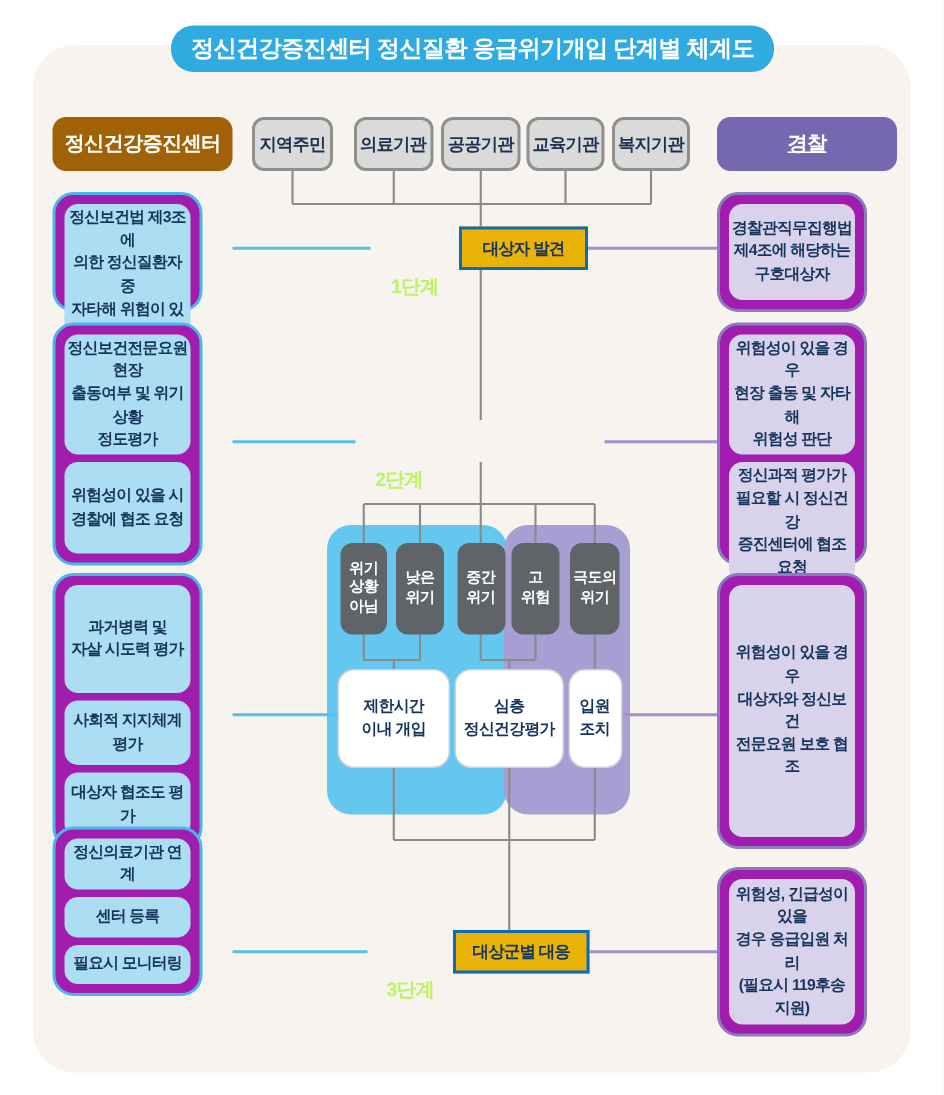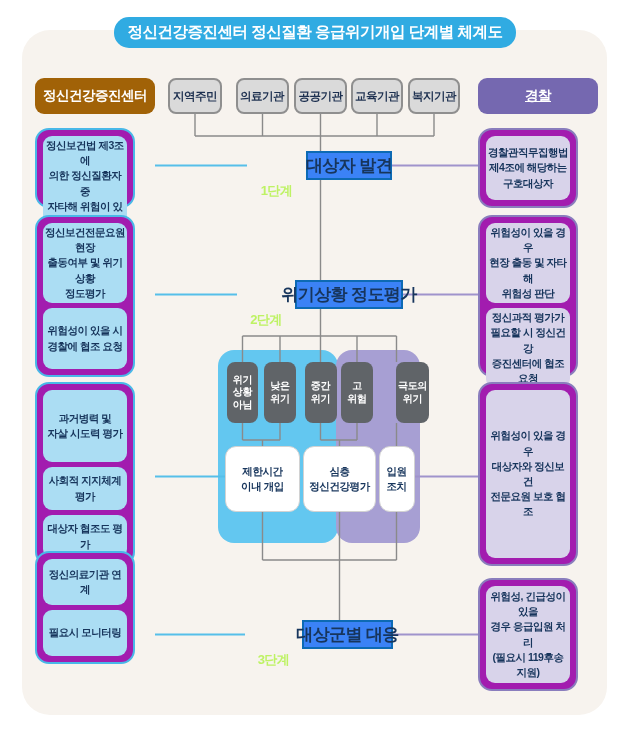--- a/index.html
+++ b/index.html
@@ -41,22 +41,22 @@
     color:#17355c;padding:2px;
   }
   .cell.l{background:#abddf3;}
   .cell.r{background:#d8d3ea;}
   .stage{height:29px;display:flex;z-index:3;}
   .stage .sl{
     background:#0d6ab4;color:#bef264;display:flex;align-items:center;justify-content:center;
     font-size:13px;font-weight:700;letter-spacing:-0.5px;box-sizing:border-box;margin-top:40px;
   }
   .stage .sn{
-    background:#3b82f6;border:2px solid #0d6ab4;color:#17355c;display:flex;align-items:center;justify-content:center;
-    font-size:17px;font-weight:700;letter-spacing:-0.6px;white-space:nowrap;box-sizing:border-box;
+    background:#eab308;border:2px solid #0d6ab4;color:#17355c;display:flex;align-items:center;justify-content:center;
+    font-size:11px;font-weight:700;letter-spacing:-0.6px;white-space:nowrap;box-sizing:border-box;
   }
   .lvl{
     top:362px;height:61px;background:#606468;border-radius:8px;color:#fff;font-size:10px;font-weight:700;
     display:flex;align-items:center;justify-content:center;text-align:center;white-space:pre-line;
     line-height:1.25;letter-spacing:-0.3px;z-index:3;
   }
   .act{
     top:446px;height:66px;background:#fff;border:1px solid #d2d2d2;border-radius:11px;color:#17355c;
     font-size:10.5px;font-weight:700;display:flex;align-items:center;justify-content:center;text-align:center;
     white-space:pre-line;letter-spacing:-0.4px;line-height:1.4;z-index:3;
@@ -111,20 +111,21 @@
 경찰에 협조 요청</div>
 </div>
 <div class="abs grp l" style="top:382px;height:184px">
   <div class="cell l" style="flex:1.75">과거병력 및
 자살 시도력 평가</div>
   <div class="cell l">사회적 지지체계 평가</div>
   <div class="cell l">대상자 협조도 평가</div>
 </div>
 <div class="abs grp l" style="top:551px;height:113px">
   <div class="cell l">정신의료기관 연계</div>
+  <div class="cell l">센터 등록</div>
   <div class="cell l">필요시 모니터링</div>
 </div>
 
 <div class="abs grp r" style="top:128px;height:80px">
   <div class="cell r">경찰관직무집행법
 제4조에 해당하는
 구호대상자</div>
 </div>
 <div class="abs grp r" style="top:215px;height:162px">
   <div class="cell r">위험성이 있을 경우
@@ -144,37 +145,36 @@
 경우 응급입원 처리
 (필요시 119후송 지원)</div>
 </div>
 
 <div class="abs stage" style="left:247px;top:151px">
   <div class="sl" style="width:59px">1단계</div>
   <div class="sn" style="width:86px">대상자 발견</div>
 </div>
 <div class="abs stage" style="left:237px;top:280px">
   <div class="sl" style="width:58px">2단계</div>
-  <div class="sn" style="width:108px">위기상황 정도평가</div>
 </div>
 <div class="abs stage" style="left:245px;top:620px">
   <div class="sl" style="width:57px">3단계</div>
   <div class="sn" style="width:91px">대상군별 대응</div>
 </div>
 
 <div class="abs lvl" style="left:227px;width:31px">위기
 상황
 아님</div>
 <div class="abs lvl" style="left:264px;width:32px">낮은
 위기</div>
 <div class="abs lvl" style="left:304.5px;width:32px">중간
 위기</div>
 <div class="abs lvl" style="left:341px;width:32px">고
 위험</div>
-<div class="abs lvl" style="left:396px;width:33px">극도의
+<div class="abs lvl" style="left:380px;width:33px">극도의
 위기</div>
 
 <div class="abs act" style="left:225px;width:75px">제한시간
 이내 개입</div>
 <div class="abs act" style="left:303px;width:73px">심층
 정신건강평가</div>
 <div class="abs act" style="left:378.5px;width:36px">입원
 조치</div>
 
 </body></html>

